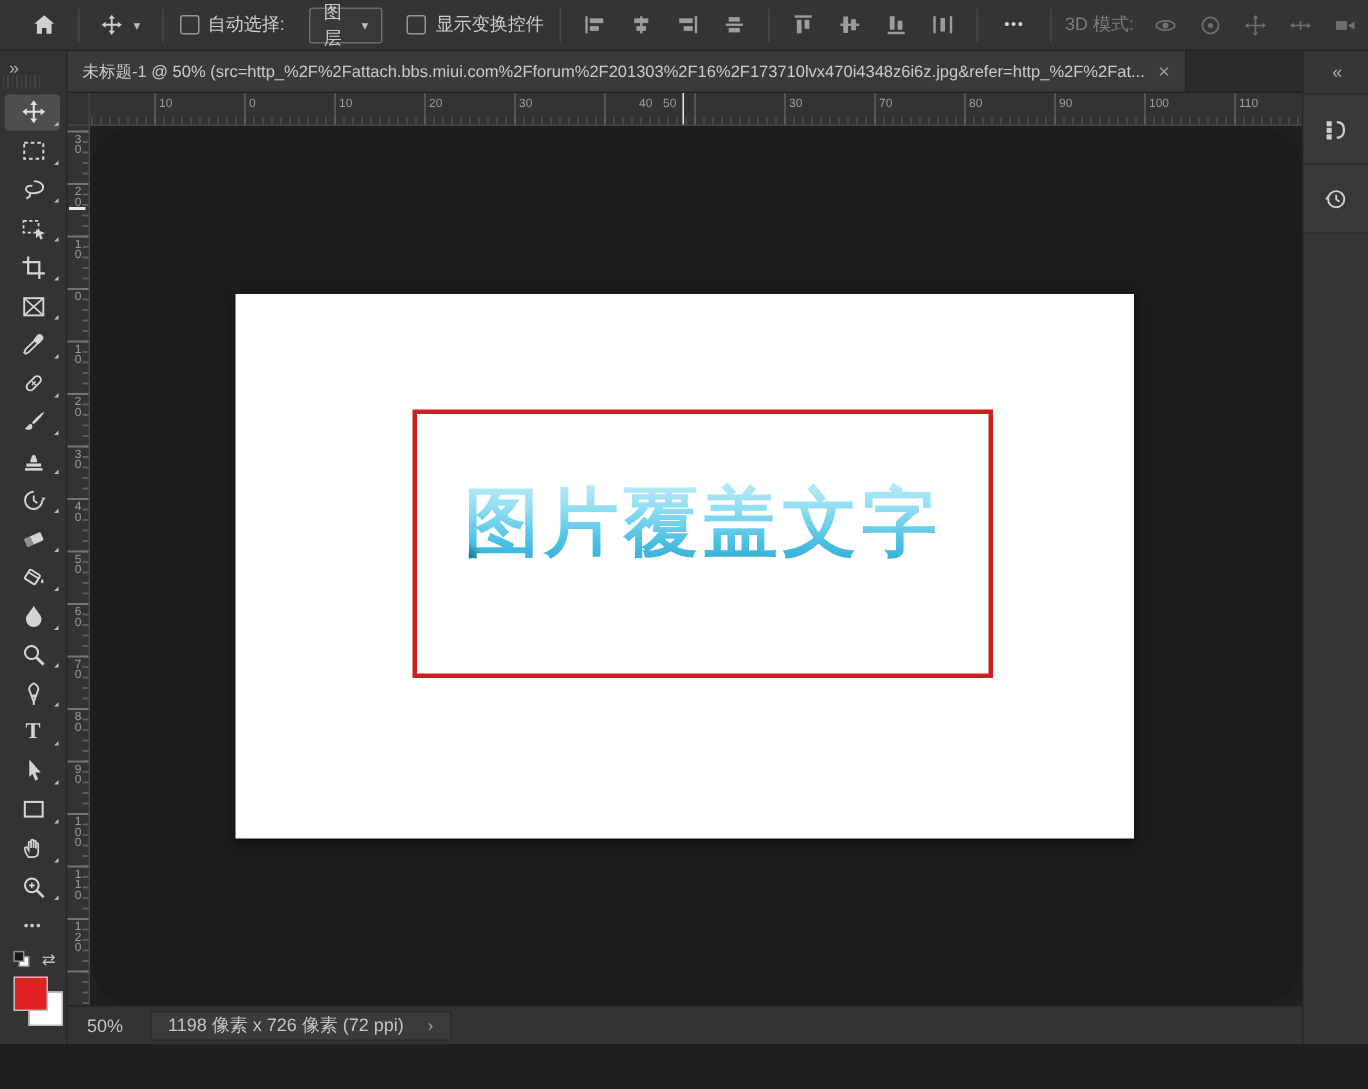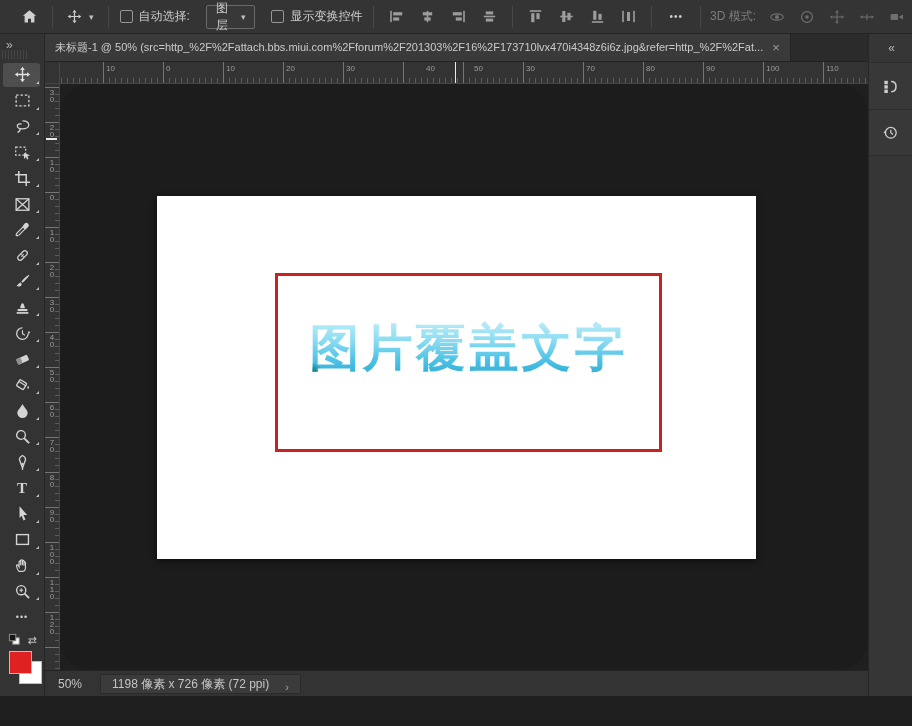--- a/index.html
+++ b/index.html
@@ -93,21 +93,21 @@
     .arttext{
       background:
         radial-gradient(ellipse 30px 17px at 7% 90%, #1d7f8a 0 40%, rgba(29,127,138,0) 72%),
         radial-gradient(ellipse 34px 18px at 96% 76%, #176f7c 0 40%, rgba(23,111,124,0) 72%),
         linear-gradient(180deg,#c6eff9 0%,#8bdcf2 38%,#49c0e4 72%,#2fa9d2 100%);
       -webkit-background-clip:text;background-clip:text;color:transparent;}
   }
   .statusbar{height:26px;background:#333333;border-top:1px solid #242424;display:flex;
              align-items:center;font-size:12px;color:#c4c4c4;box-sizing:border-box;flex:none;}
   .zoomlevel{margin-left:13px;width:42px;}
-  .docsize{display:flex;align-items:flex-end;gap:16px;background:#3b3b3b;border:1px solid #2a2a2a;
+  .docsize{display:flex;align-items:center;gap:16px;background:#3b3b3b;border:1px solid #2a2a2a;
            height:20px;padding:0 11px;box-sizing:border-box;font-size:12px;color:#c4c4c4;}
   .statchev{color:#a8a8a8;font-size:11px;}
   
   .rightdock{width:44px;background:#363636;border-left:1px solid #262626;box-sizing:border-box;
              display:flex;flex-direction:column;flex:none;}
   .rdhead{height:28px;display:flex;align-items:center;justify-content:center;color:#b4b4b4;
           font-size:12px;letter-spacing:-2px;flex:none;}
   .rdbtn{height:47px;border-top:1px solid #2c2c2c;display:flex;align-items:center;
          justify-content:center;background:#383838;border-left:none;border-right:none;border-bottom:none;padding:0;}
   .rdbtn:last-of-type{border-bottom:1px solid #2c2c2c;}
@@ -409,21 +409,21 @@
       <div class="rulerrow">
         <div class="corner"></div>
         <div class="hruler">
           <span class="hcursor" style="left:395px;"></span>
         <span class="hlab" style="left: 46px;">10</span>
             <span class="hlab" style="left: 106px;">0</span>
             <span class="hlab" style="left: 166px;">10</span>
             <span class="hlab" style="left: 226px;">20</span>
             <span class="hlab" style="left: 286px;">30</span>
             <span class="hlab" style="left: 346px; margin-left: 20px;">40</span>
-            <span class="hlab" style="left: 414px;">50</span>
+            <span class="hlab" style="left: 382px;">50</span>
             <span class="hlab" style="left: 466px;">30</span>
             <span class="hlab" style="left: 526px;">70</span>
             <span class="hlab" style="left: 586px;">80</span>
             <span class="hlab" style="left: 646px;">90</span>
             <span class="hlab" style="left: 706px;">100</span>
             <span class="hlab" style="left: 766px;">110</span>
           </div>
       </div>
       <div class="middle">
         <div class="vruler">

